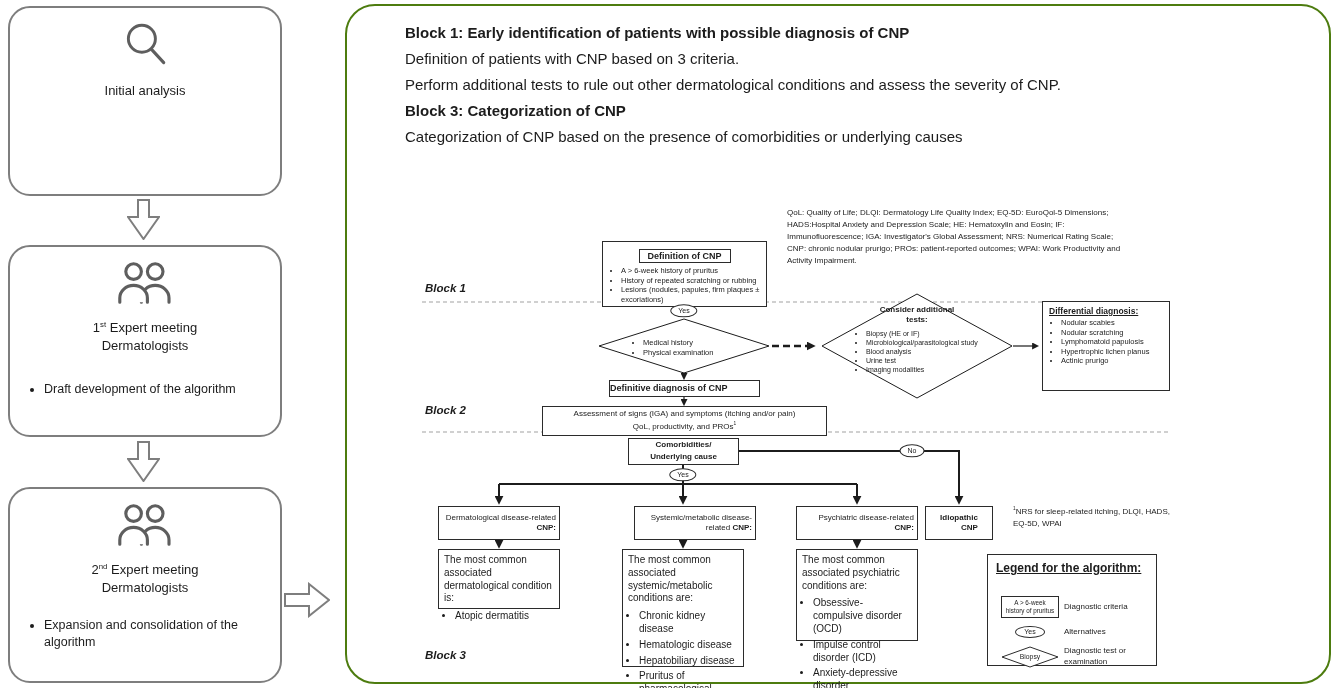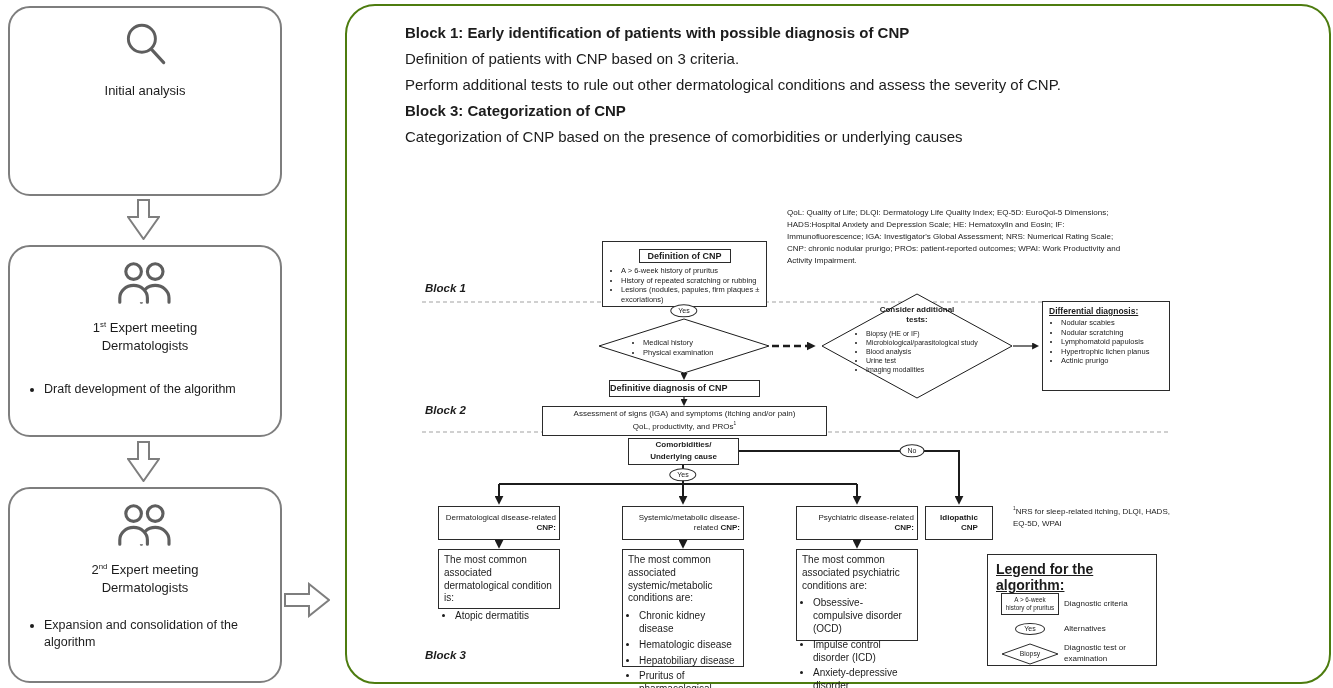--- a/index.html
+++ b/index.html
@@ -65,21 +65,21 @@
            text-align:right;font-size:8px;line-height:1.3;padding:0 3px;z-index:2;}
   .detail-box{position:absolute;top:543px;width:122px;background:#fff;border:1px solid #2b2b2b;
               box-sizing:border-box;font-size:10px;line-height:1.28;padding:4px 5px;z-index:2;}
   .detail-box ul{list-style:disc;margin:5px 0 0;padding-left:11px;}
   .detail-box li{margin-bottom:3px;}
 
   .footnote{position:absolute;left:666px;top:500px;width:172px;font-size:8px;line-height:1.45;z-index:2;}
   .footnote sup{font-size:60%;}
 
   .legend{left:640px;top:548px;width:170px;height:112px;padding:6px 8px;}
-  .legend-title{font-weight:700;font-size:14px;text-decoration:underline;margin-bottom:0;}
+  .legend-title{font-weight:700;font-size:12px;text-decoration:underline;margin-bottom:21px;}
   .lrow{display:flex;align-items:center;margin-bottom:8px;}
   .lsample{width:68px;flex:none;display:flex;justify-content:center;}
   .lrect{border:1px solid #2b2b2b;font-size:6.3px;text-align:center;padding:2px 3px;line-height:1.25;width:58px;box-sizing:border-box;}
   .loval{border:1px solid #2b2b2b;border-radius:50%;padding:1.5px 8px;font-size:7px;}
   .ldiamond{position:relative;width:58px;height:22px;}
   .ldtext{position:absolute;left:0;top:0;width:58px;height:22px;display:flex;align-items:center;
           justify-content:center;font-size:6.8px;}
   .llabel{font-size:8px;line-height:1.3;}
 </style>
 </head>
@@ -248,21 +248,21 @@
       <div>Comorbidities/</div>
       <div>Underlying cause</div>
     </div>
 
     <div class="oval" style="left:565px;top:445px">No</div>
     <div class="oval" style="left:336px;top:469px">Yes</div>
 
     <div class="cat-box" style="left:91px">
       <div><span>Dermatological disease-related</span> <b>CNP:</b></div>
     </div>
-    <div class="cat-box" style="left:275px">
+    <div class="cat-box" style="left:287px">
       <div><span>Systemic/metabolic disease-related</span> <b>CNP:</b></div>
     </div>
     <div class="cat-box" style="left:449px">
       <div><span>Psychiatric disease-related</span> <b>CNP:</b></div>
     </div>
     <div class="cat-box" style="left:578px;width:68px">
       <b><span>Idiopathic</span><br><span>CNP</span></b>
     </div>
 
     <div class="detail-box" style="left:91px;height:60px">

